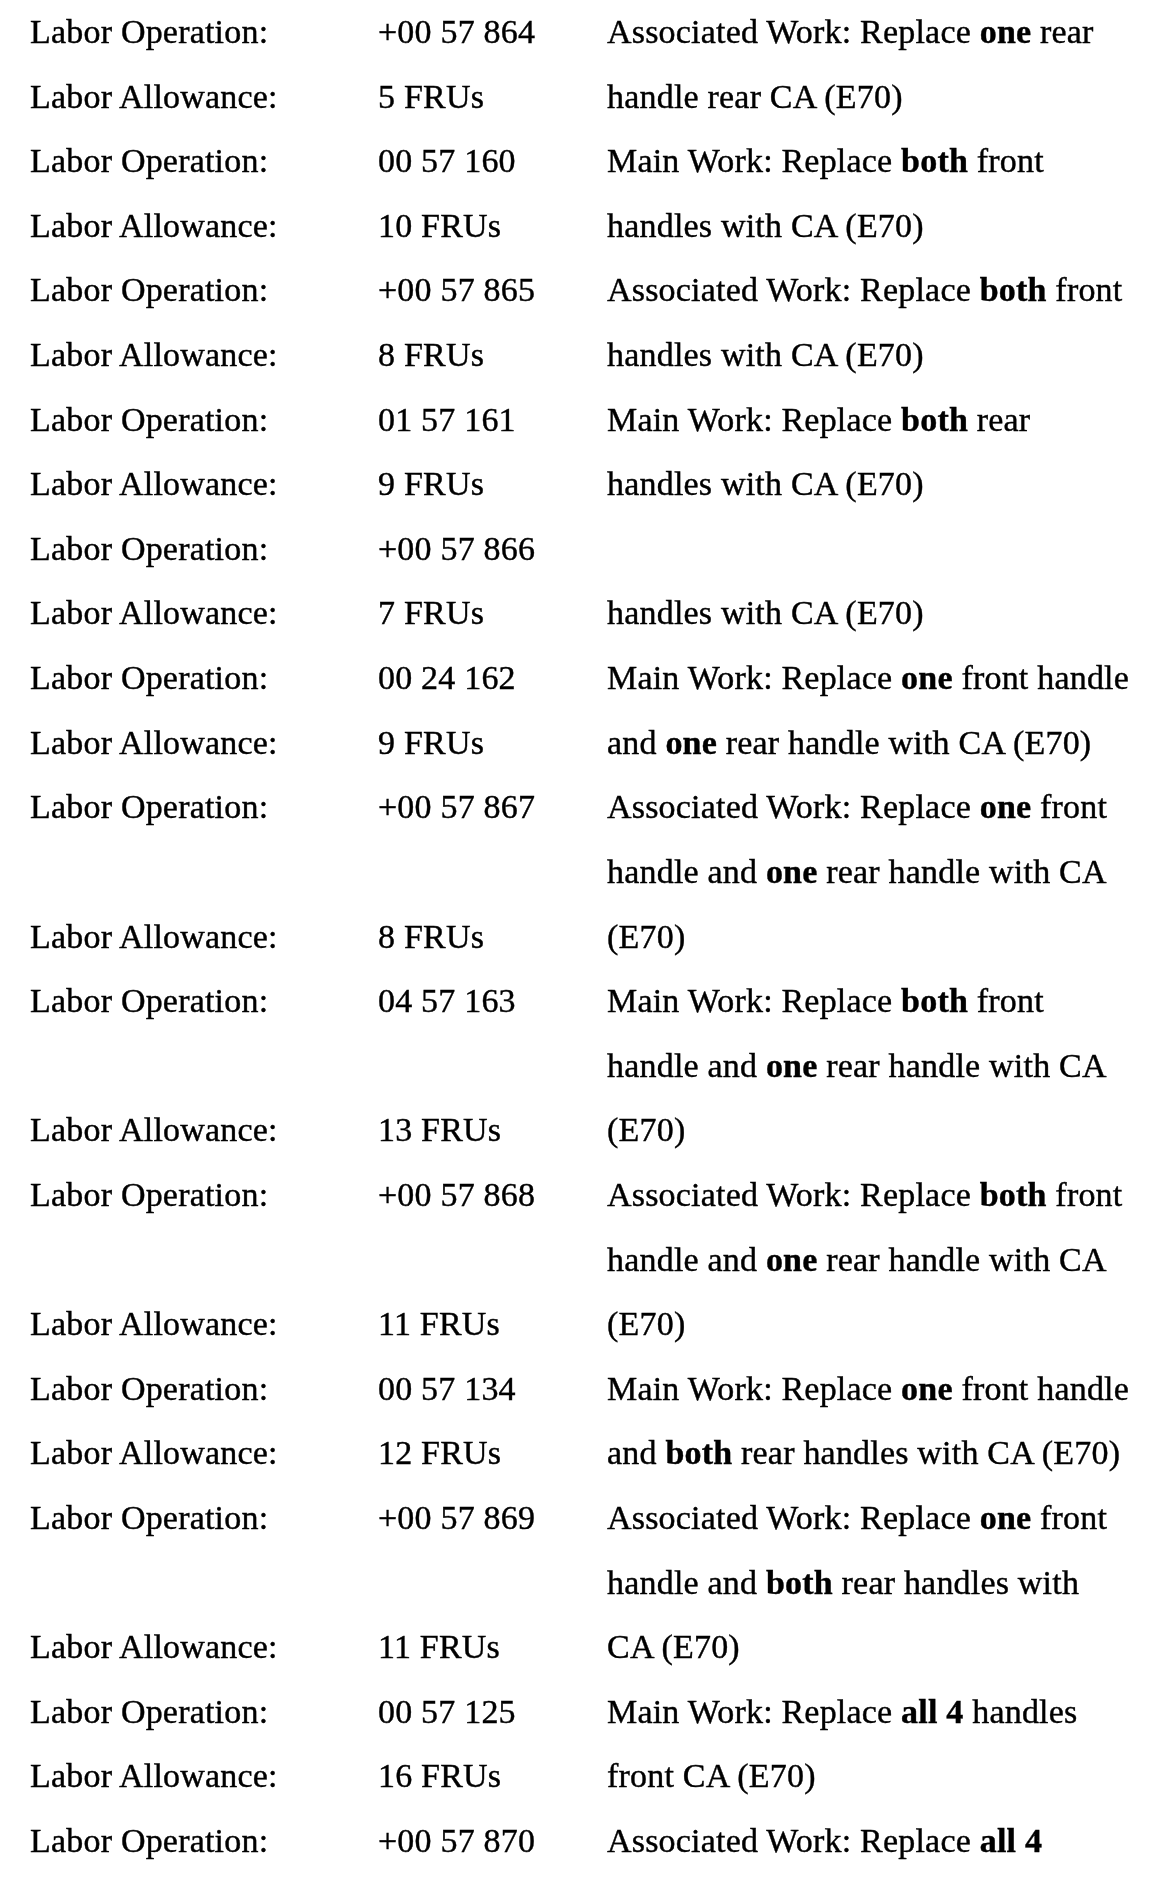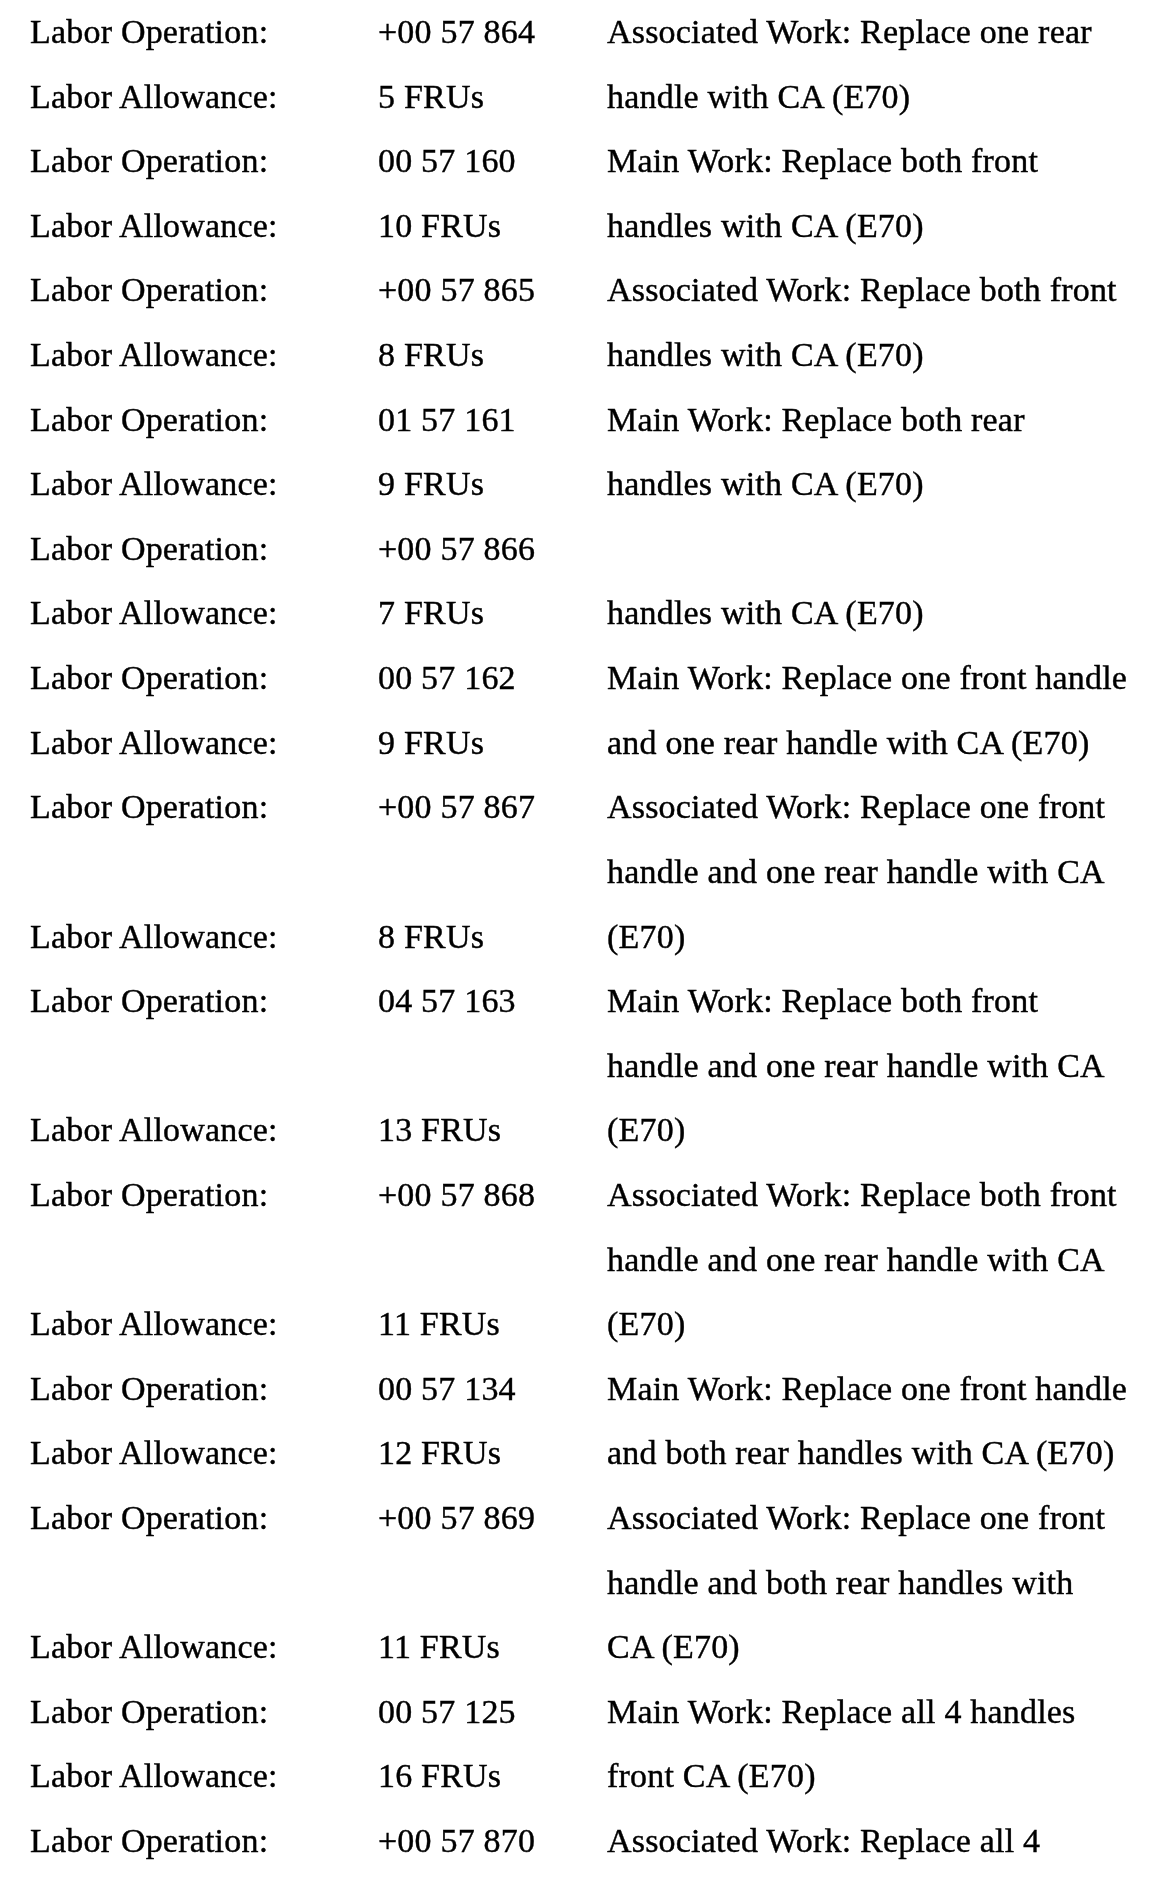--- a/index.html
+++ b/index.html
@@ -37,38 +37,38 @@
     white-space: nowrap;
     overflow: visible;
   }
   .cell {
     overflow: visible;
     
     -webkit-text-stroke: 0.4px currentColor;
     letter-spacing: 0.2px;
   }
   .bold {
-    font-weight: normal;
+    font-weight: bold;
   }
 </style>
 </head>
 <body>
 
 <div class="page">
   <div class="labor-table">
   <div class="row">
     <div class="cell">Labor Operation:</div>
     <div class="cell">+00 57 864</div>
     <div class="cell"><span>Associated Work: Replace </span><span class="bold">one</span><span> rear</span></div>
   </div>
 
   <div class="row">
     <div class="cell">Labor Allowance:</div>
     <div class="cell">5 FRUs</div>
-    <div class="cell"><span>handle with CA (E70)</span></div>
+    <div class="cell"><span>handle rear CA (E70)</span></div>
   </div>
 
   <div class="row">
     <div class="cell">Labor Operation:</div>
     <div class="cell">00 57 160</div>
     <div class="cell"><span>Main Work: Replace </span><span class="bold">both</span><span> front</span></div>
   </div>
 
   <div class="row">
     <div class="cell">Labor Allowance:</div>
@@ -106,21 +106,21 @@
   </div>
 
   <div class="row">
     <div class="cell">Labor Allowance:</div>
     <div class="cell">7 FRUs</div>
     <div class="cell"><span>handles with CA (E70)</span></div>
   </div>
 
   <div class="row">
     <div class="cell">Labor Operation:</div>
-    <div class="cell">00 57 162</div>
+    <div class="cell">00 24 162</div>
     <div class="cell"><span>Main Work: Replace </span><span class="bold">one</span><span> front handle</span></div>
   </div>
 
   <div class="row">
     <div class="cell">Labor Allowance:</div>
     <div class="cell">9 FRUs</div>
     <div class="cell"><span>and </span><span class="bold">one</span><span> rear handle with CA (E70)</span></div>
   </div>
 
   <div class="row">

